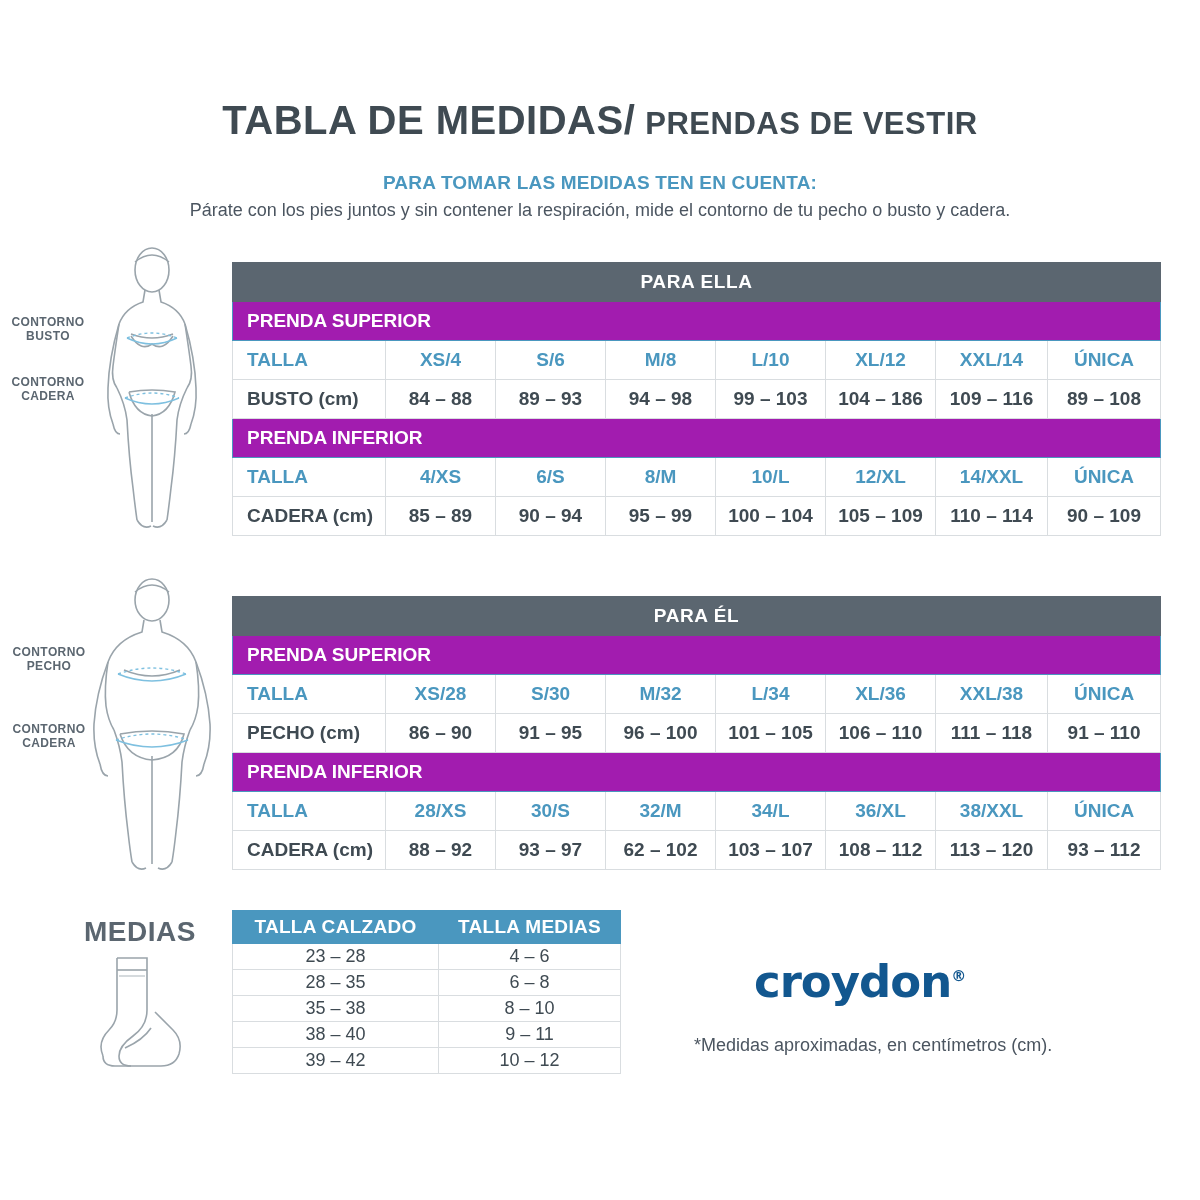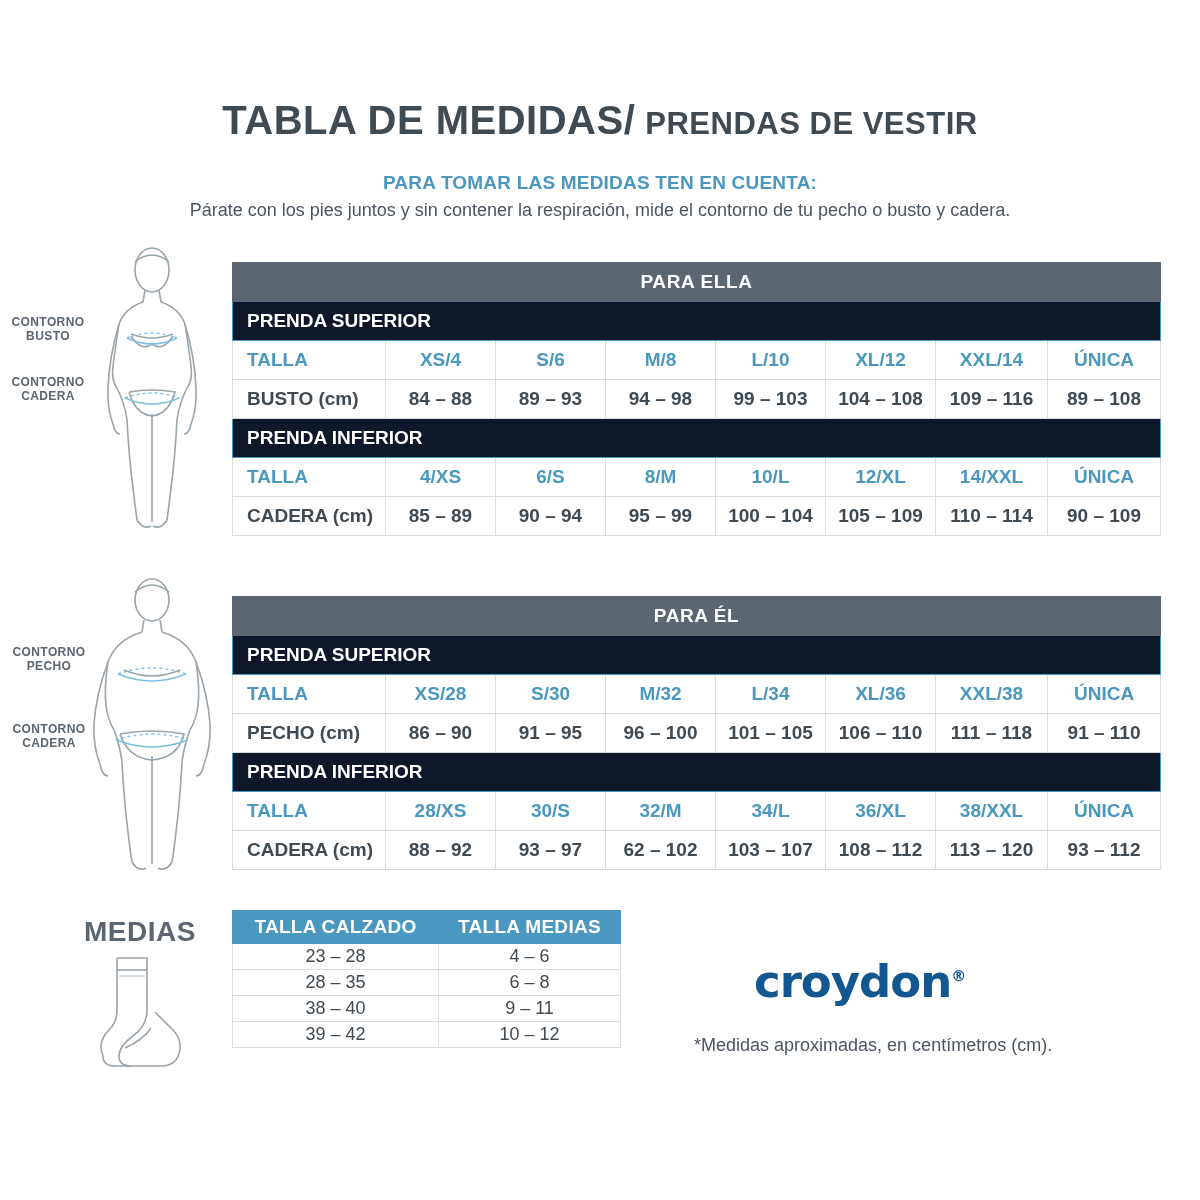--- a/index.html
+++ b/index.html
@@ -82,21 +82,21 @@
   .band {
     background: #5b6670;
     color: #ffffff !important;
     font-size: 23px;
     font-weight: bold;
     letter-spacing: 0.6px;
     height: 46px;
     border-color: #5b6670 !important;
   }
   .sub {
-    background: #0f172a;
+    background: #a21caf;
     color: #ffffff !important;
     font-size: 20px;
     font-weight: bold;
     text-align: left !important;
     padding-left: 14px !important;
     height: 34px;
     border-color: #4a97bf !important;
   }
   .rowlabel {
     text-align: left !important;
@@ -312,21 +312,21 @@
         <td>XL/12</td>
         <td>XXL/14</td>
         <td>ÚNICA</td>
       </tr>
       <tr>
         <td class="rowlabel">BUSTO (cm)</td>
         <td>84 – 88</td>
         <td>89 – 93</td>
         <td>94 – 98</td>
         <td>99 – 103</td>
-        <td>104 – 108</td>
+        <td>104 – 186</td>
         <td>109 – 116</td>
         <td>89 – 108</td>
       </tr>
       <tr>
         <td class="sub" colspan="8">PRENDA INFERIOR</td>
       </tr>
       <tr class="talla-row">
         <td class="rowlabel talla-label">TALLA</td>
         <td>4/XS</td>
         <td>6/S</td>
@@ -441,20 +441,24 @@
       </tr>
       <tr>
         <td>23 – 28</td>
         <td>4 – 6</td>
       </tr>
       <tr>
         <td>28 – 35</td>
         <td>6 – 8</td>
       </tr>
       <tr>
+        <td>35 – 38</td>
+        <td>8 – 10</td>
+      </tr>
+      <tr>
         <td>38 – 40</td>
         <td>9 – 11</td>
       </tr>
       <tr>
         <td>39 – 42</td>
         <td>10 – 12</td>
       </tr>
     </tbody>
   </table>
 

